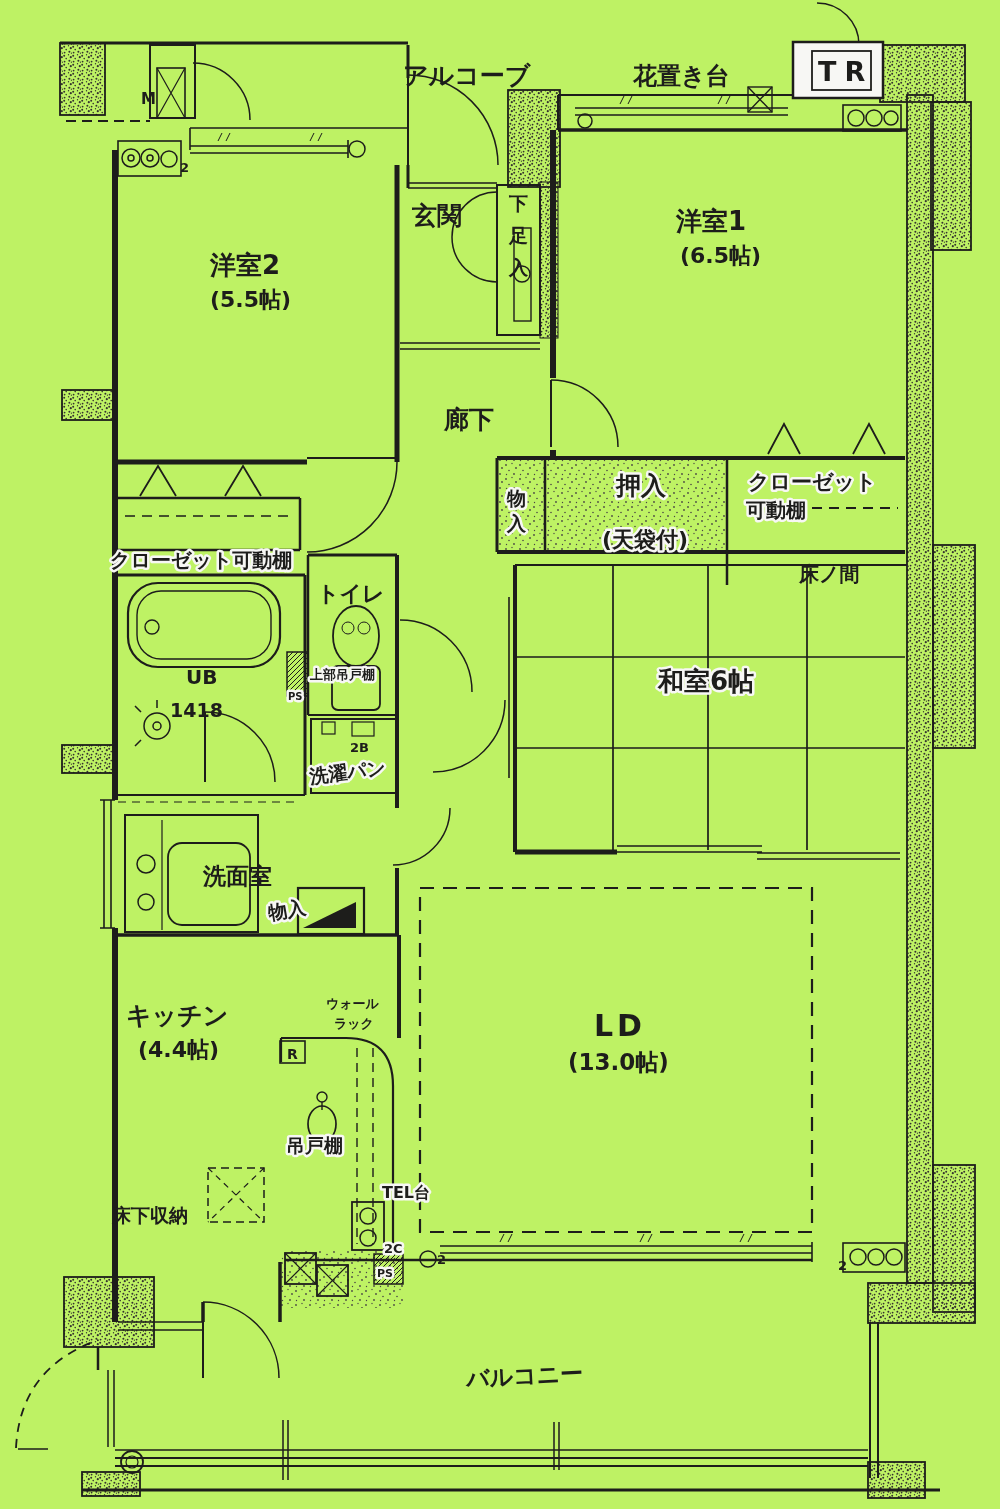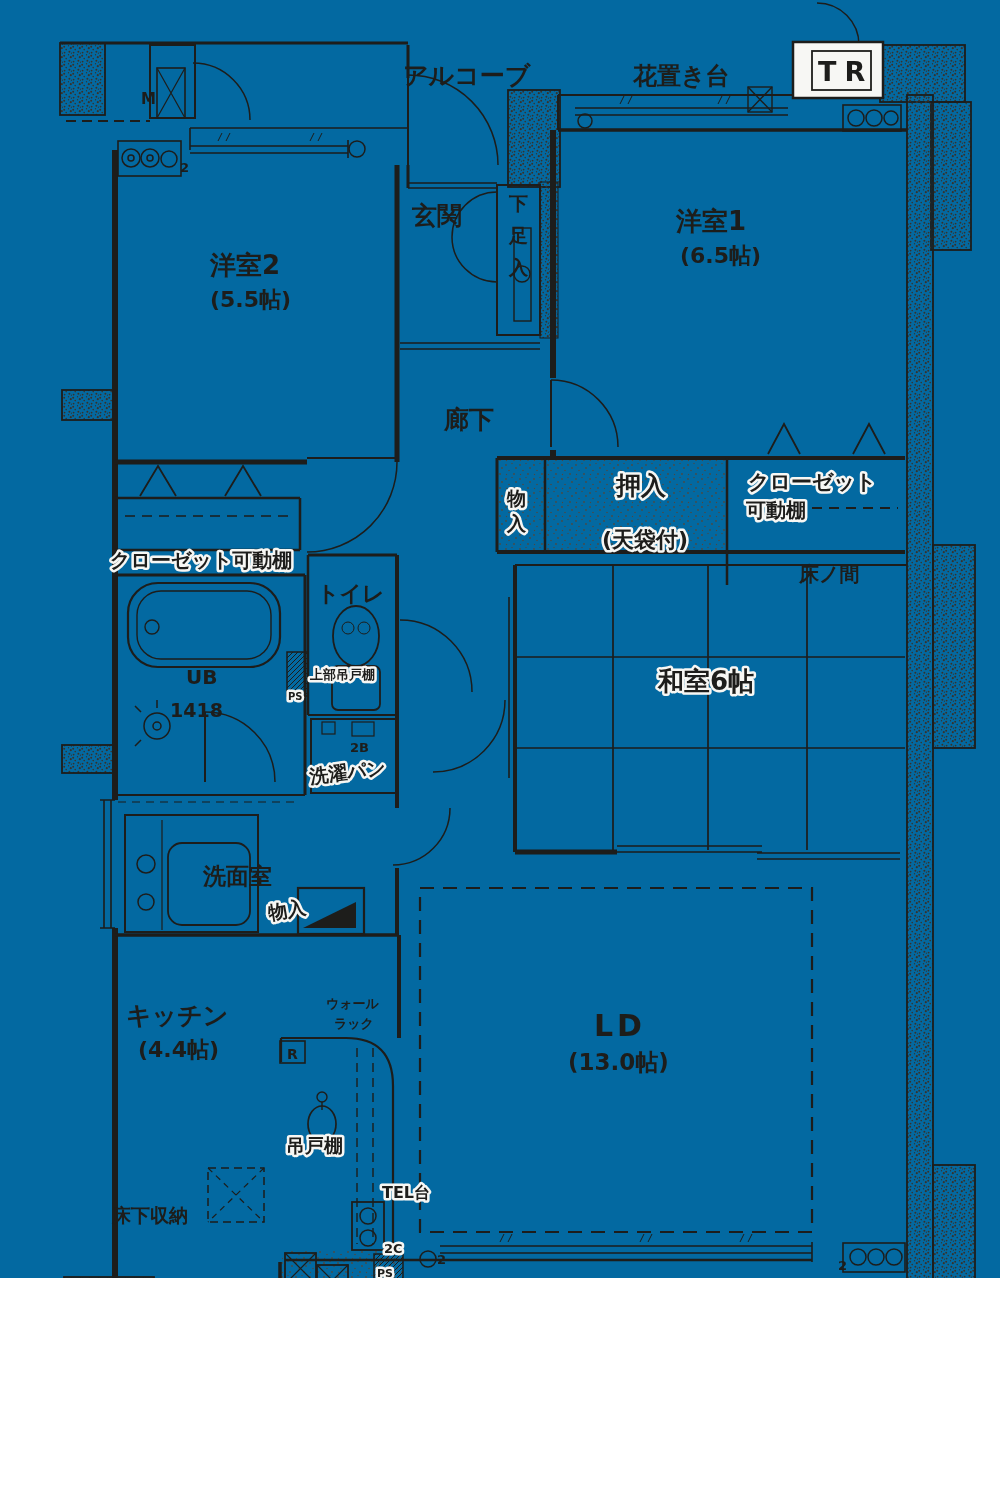--- a/index.html
+++ b/index.html
@@ -1,16 +1,16 @@
 <!DOCTYPE html>
 <html><head>
 <meta charset="utf-8">
 <style>
   html,body{margin:0;padding:0;background:#ffffff;}
-  .page{position:relative;width:1000px;height:1278px;background:#0369a1;overflow:hidden;}
+  .page{position:relative;width:1000px;height:1509px;background:#bef264;overflow:hidden;}
   svg{position:absolute;inset:0;}
   .t{font-family:"DejaVu Sans",sans-serif;font-weight:600;fill:#1d1d1b;}
   .halo{paint-order:stroke;stroke:#f7f7f4;stroke-width:5px;stroke-linejoin:round;}
   .ls8{letter-spacing:8px;}
   .ls4{letter-spacing:4px;}
 </style>
 </head>
 <body>
 
 <div class="page">

